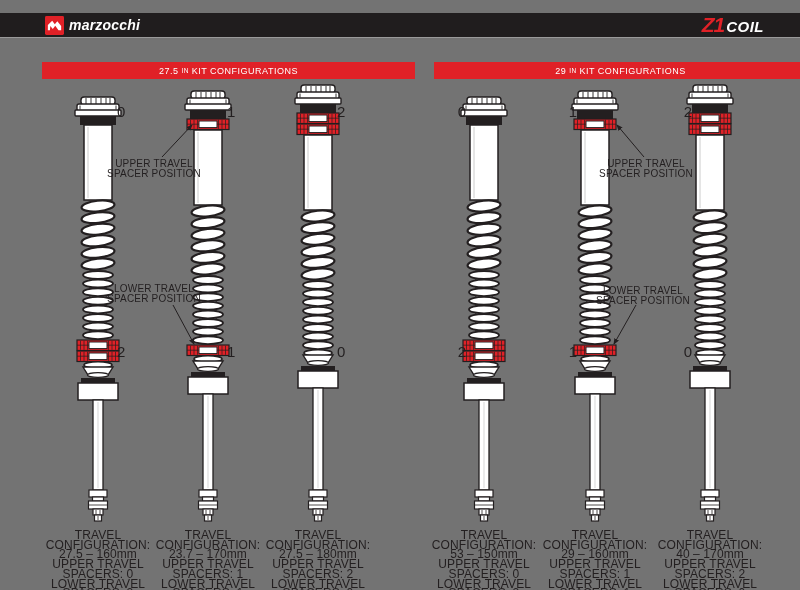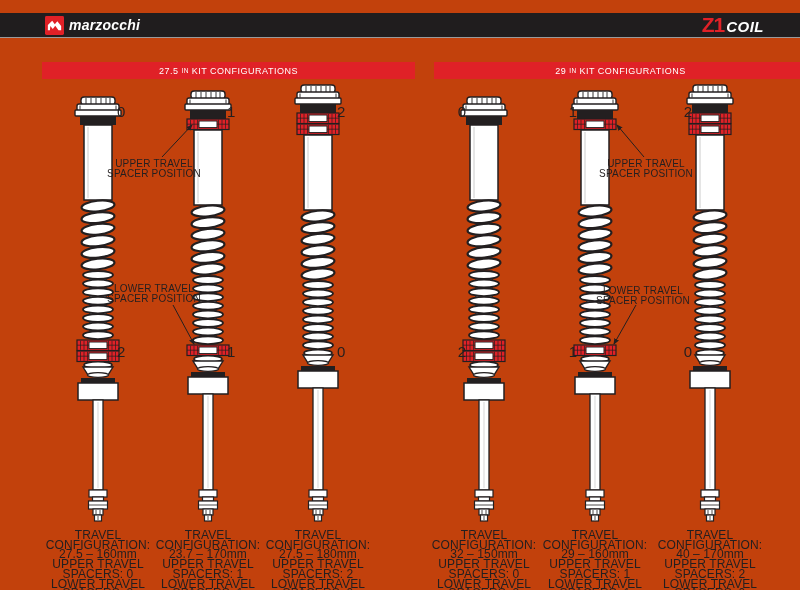--- a/index.html
+++ b/index.html
@@ -1,26 +1,26 @@
 <!DOCTYPE html>
 <html><head>
 <meta charset="utf-8">
 <style>
   html,body{margin:0;padding:0;background:#fff;}
-  .page{position:relative;width:800px;height:590px;background:#c2410c;overflow:hidden;
+  .page{position:relative;width:800px;height:590px;background:#737373;overflow:hidden;
         font-family:"Liberation Sans",sans-serif;color:#231F20;}
   
   .topbar{position:absolute;left:0;top:13px;width:800px;height:25px;background:#201D1E;
           display:flex;align-items:center;justify-content:space-between;
           padding:0 36px 0 45px;box-sizing:border-box;border-bottom:1px solid #9a9a9a;}
   .brand{display:flex;align-items:center;gap:5px;}
   .brand-icon svg{display:block;}
   .brand-name{color:#fff;font-size:14px;font-weight:bold;font-style:italic;letter-spacing:.2px;}
   .product{display:flex;align-items:baseline;}
-  .product .z1{color:#E02127;font-size:21px;font-weight:bold;letter-spacing:-1px;}
+  .product .z1{color:#E02127;font-size:21px;font-weight:bold;font-style:italic;letter-spacing:-1px;}
   .product .coil{color:#fff;font-size:15px;font-weight:bold;font-style:italic;letter-spacing:.5px;margin-left:2px;}
   
   .config-bar{position:absolute;top:62px;width:373px;height:17px;background:#E02127;color:#fff;
               display:flex;align-items:center;justify-content:center;gap:3px;
               font-size:9px;letter-spacing:.5px;}
   .config-bar .unit{font-size:6.5px;letter-spacing:.3px;}
   
   svg.fork{position:absolute;top:80px;width:130px;height:450px;}
   
   .num{position:absolute;font-size:15px;color:#231F20;width:24px;}
@@ -524,21 +524,21 @@
     <div>LOWER TRAVEL SPACERS: 1</div>
   </div>
   <div class="cfg" style="left:251px">
     <div>TRAVEL CONFIGURATION:</div>
     <div>27.5 – 180mm</div>
     <div>UPPER TRAVEL SPACERS: 2</div>
     <div>LOWER TRAVEL SPACERS: 0</div>
   </div>
   <div class="cfg" style="left:417px">
     <div>TRAVEL CONFIGURATION:</div>
-    <div>32 – 150mm</div>
+    <div>53 – 150mm</div>
     <div>UPPER TRAVEL SPACERS: 0</div>
     <div>LOWER TRAVEL SPACERS: 2</div>
   </div>
   <div class="cfg" style="left:528px">
     <div>TRAVEL CONFIGURATION:</div>
     <div>29 – 160mm</div>
     <div>UPPER TRAVEL SPACERS: 1</div>
     <div>LOWER TRAVEL SPACERS: 1</div>
   </div>
   <div class="cfg" style="left:643px">

